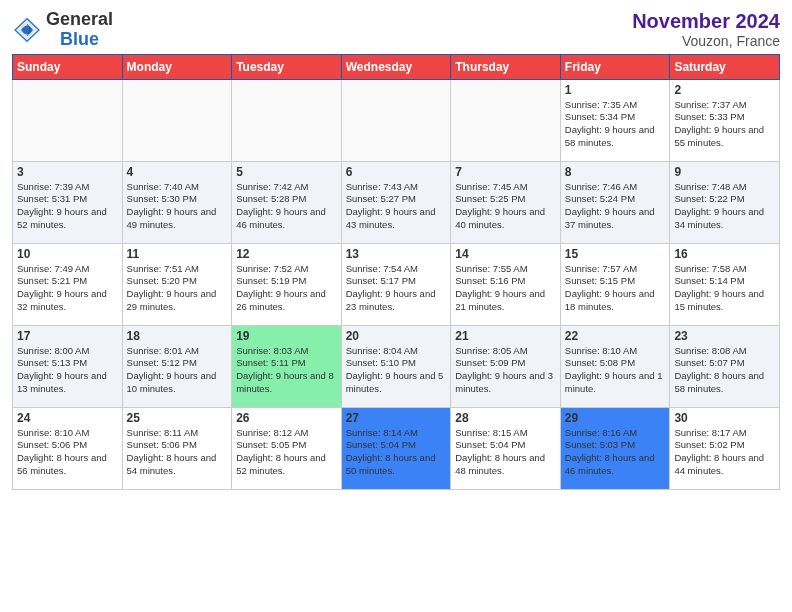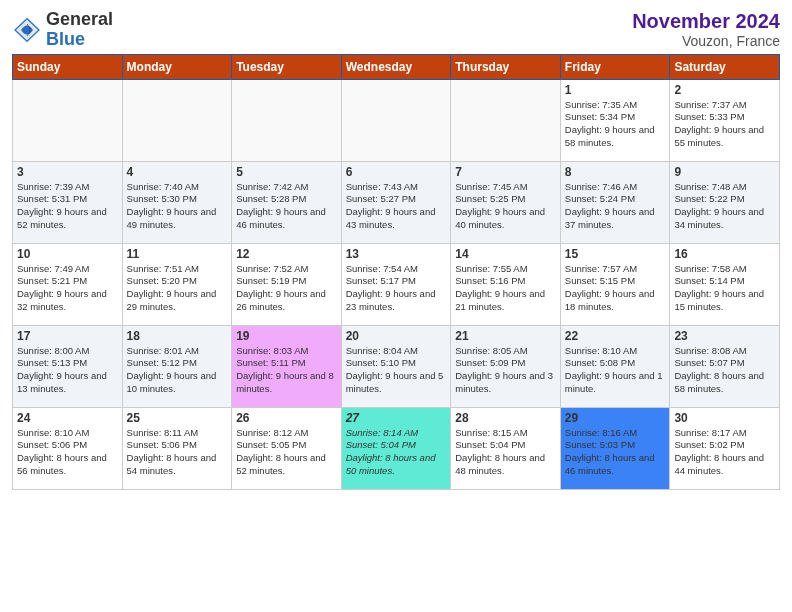--- a/index.html
+++ b/index.html
@@ -26,21 +26,21 @@
       align-items: center;
     }
     .logo-text {
       display: flex;
       flex-direction: column;
       font-size: 18px;
       font-weight: bold;
       line-height: 1.1;
     }
     .logo-text .general { color: #333; }
-    .logo-text .blue { color: #2a6ebb; }
+    .logo-text .blue { color: #2a6ebb; text-align: center; }
     .logo-icon {
       width: 30px;
       height: 30px;
       margin-right: 4px;
     }
     .title-block {
       text-align: right;
     }
     .month-year {
       font-size: 20px;
@@ -74,21 +74,21 @@
       color: #333;
       background: #fff;
     }
     .calendar tr:nth-child(even) td {
       background: #f0f0f0;
     }
     .calendar tr:nth-child(odd) td {
       background: #fff;
     }
     
-    .calendar thead tr th { background: #c2410c; }
+    .calendar thead tr th { background: #ef4444; }
     .day-num {
       font-size: 12px;
       font-weight: bold;
       margin-bottom: 2px;
       display: block;
     }
     .day-info {
       font-size: 9.5px;
       line-height: 1.35;
       color: #333;
@@ -261,21 +261,21 @@
 Daylight: 9 hours
 and 13 minutes.</div>
           </td>
           <td style="background: rgb(240, 244, 248);">
             <span class="day-num">18</span>
             <div class="day-info">Sunrise: 8:01 AM
 Sunset: 5:12 PM
 Daylight: 9 hours
 and 10 minutes.</div>
           </td>
-          <td style="background: #f0abfc;">
+          <td style="background: #86efac;">
             <span class="day-num">19</span>
             <div class="day-info">Sunrise: 8:03 AM
 Sunset: 5:11 PM
 Daylight: 9 hours
 and 8 minutes.</div>
           </td>
           <td style="background: rgb(240, 244, 248);">
             <span class="day-num">20</span>
             <div class="day-info">Sunrise: 8:04 AM
 Sunset: 5:10 PM
@@ -319,21 +319,21 @@
 Daylight: 8 hours
 and 54 minutes.</div>
           </td>
           <td style="background: rgb(255, 255, 255);">
             <span class="day-num">26</span>
             <div class="day-info">Sunrise: 8:12 AM
 Sunset: 5:05 PM
 Daylight: 8 hours
 and 52 minutes.</div>
           </td>
-          <td style="background: #5eead4; font-style: italic;">
+          <td style="background: #3b82f6;">
             <span class="day-num">27</span>
             <div class="day-info">Sunrise: 8:14 AM
 Sunset: 5:04 PM
 Daylight: 8 hours
 and 50 minutes.</div>
           </td>
           <td style="background: rgb(255, 255, 255);">
             <span class="day-num">28</span>
             <div class="day-info">Sunrise: 8:15 AM
 Sunset: 5:04 PM

